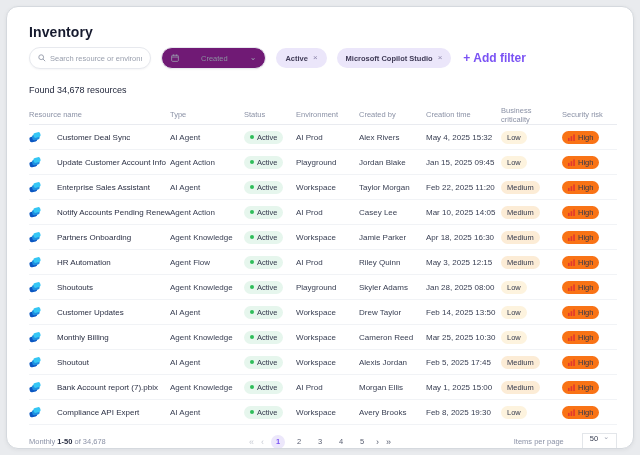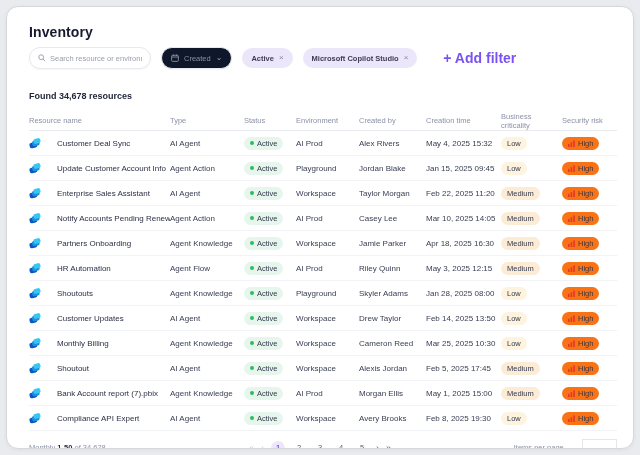--- a/index.html
+++ b/index.html
@@ -35,37 +35,37 @@
     padding:0 8px; box-shadow:0 1px 2px rgba(20,24,40,.04);
   }
   .search-box input {
     border:none; outline:none; width:100%;
     font-family:"Liberation Sans", sans-serif;
     font-size:7.5px; color:#3a4054;
   }
   .search-box input::placeholder { color:#9aa0ae; }
   .pill-dropdown {
     height:22px; border:1px solid #e7e9ee; border-radius:11px;
-    display:flex; align-items:center; gap:5px; padding:0 9px;
-    background:#0f172a; box-shadow:0 1px 2px rgba(20,24,40,.04);
+    display:flex; align-items:center; gap:22px; padding:0 9px;
+    background:#701a75; box-shadow:0 1px 2px rgba(20,24,40,.04);
     cursor:pointer;
   }
   .pill-dropdown .lbl { font-size:7.5px; color:#8b90a0; }
   .pill-dropdown .chev { font-size:8px; color:#9aa0ae; line-height:6px; }
   .chip {
     height:20px; border-radius:10px; background:#ebe6fa;
     display:flex; align-items:center; gap:5px; padding:0 9px;
   }
   .chip .c-lbl { font-size:7.5px; color:#3f3a56; font-weight:600; }
   .chip .c-x { font-size:8px; color:#8d86ab; cursor:pointer; line-height:8px; }
   .add-filter {
-    font-size:14px; color:#7a52f4; font-weight:600; cursor:pointer;
-    margin-left:16px; white-space:nowrap;
-  }
-  .summary { margin-top:22px; font-size:9px; font-weight:700; color:#23283c; }
+    font-size:12px; color:#7a52f4; font-weight:600; cursor:pointer;
+    margin-left:2px; white-space:nowrap;
+  }
+  .summary { margin-top:16px; font-size:9px; font-weight:400; color:#23283c; }
 
   
   .grid-cols {
     display:grid;
     grid-template-columns:141px 74px 52px 63px 67px 75px 61px 50px 1fr;
     align-items:center;
   }
   .thead {
     margin-top:10px; height:20px;
     border-bottom:1px solid #e9ebf0;
@@ -104,21 +104,21 @@
   .page-num {
     min-width:14px; height:14px; border-radius:50%;
     display:inline-flex; align-items:center; justify-content:center;
     font-size:7.5px; color:#5a6072; cursor:pointer;
   }
   .page-num.active { background:#ece7fb; color:#7a52f4; font-weight:700; }
   .per-page { display:flex; align-items:center; gap:18px; }
   .per-page .pp-lbl { font-size:7.5px; color:#8b92a6; }
   .pp-select {
     height:18px; border:1px solid #e3e6ea; border-radius:0;
-    display:flex; align-items:flex-end; gap:5px; padding:0 7px;
+    display:flex; align-items:flex-start; gap:5px; padding:0 7px;
     font-size:7.5px; color:#3a4054; cursor:pointer; background:#fff;
   }
   .pp-select .chev { font-size:7px; color:#9aa0ae; line-height:5px; }
   svg { display:block; }
 </style>
 </head>
 <body>
 
 <div class="card">
 

